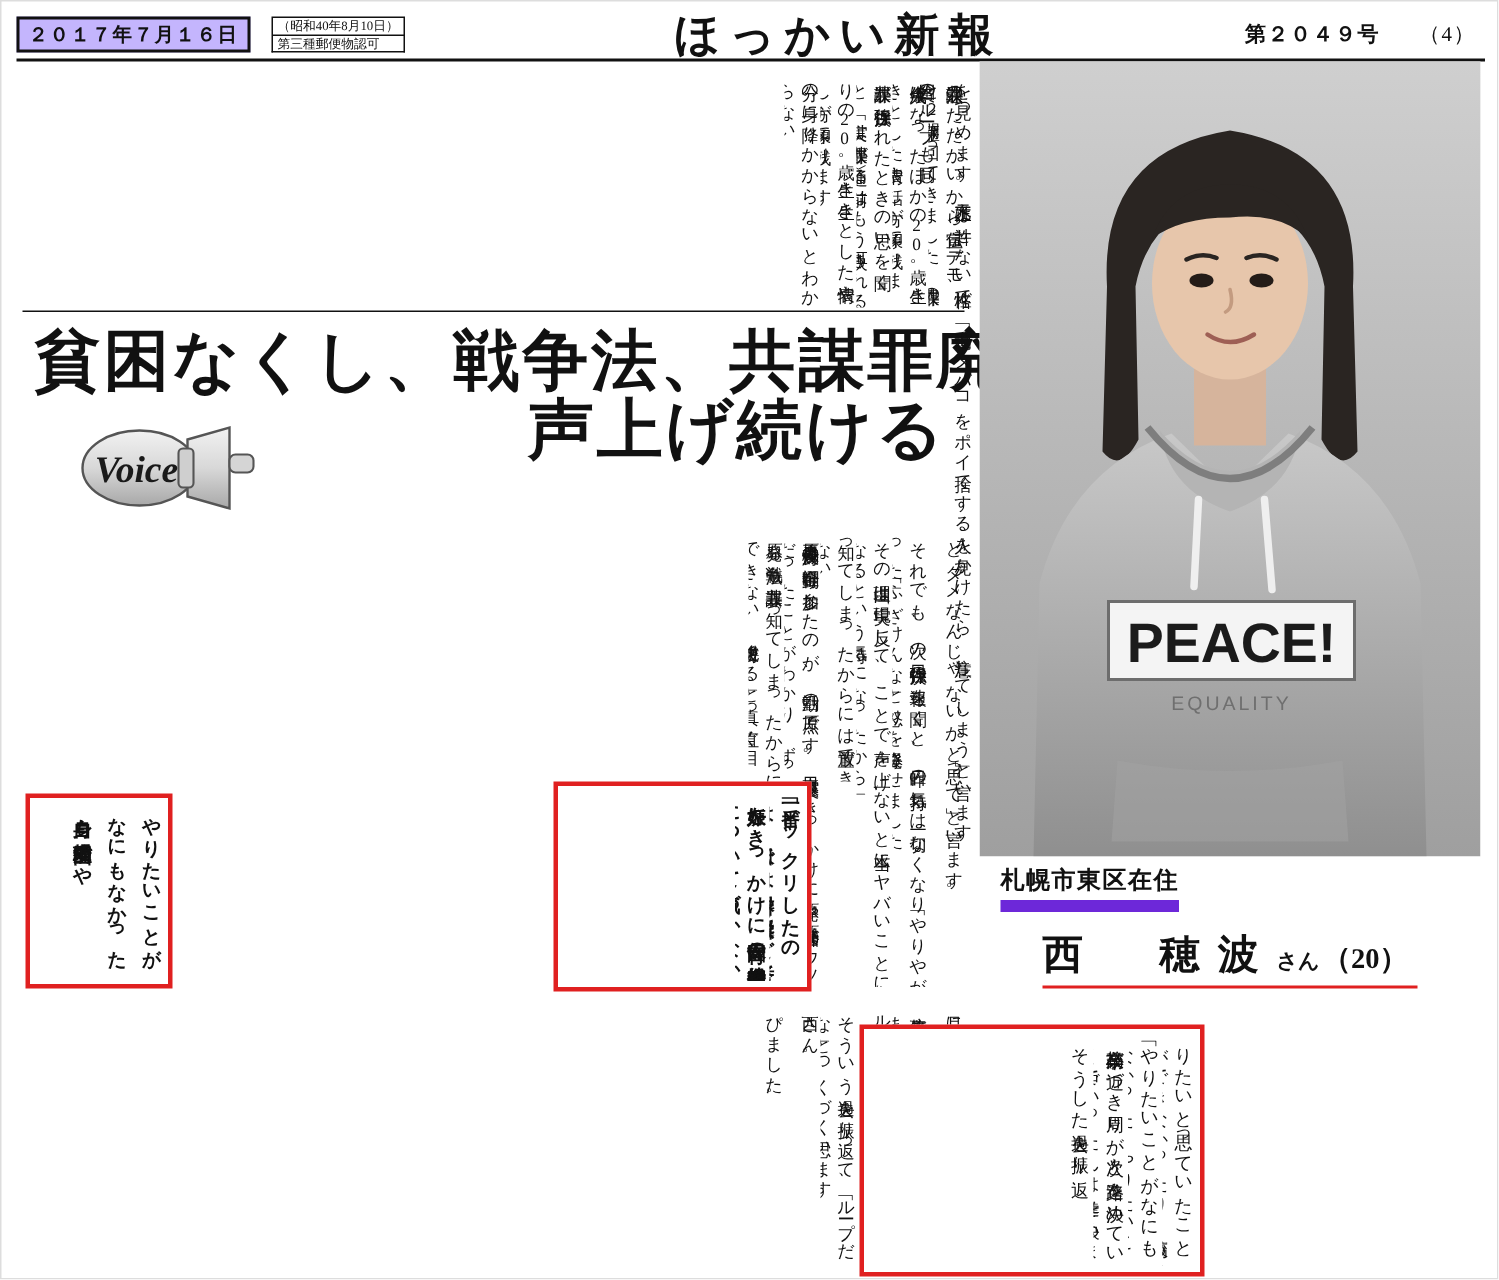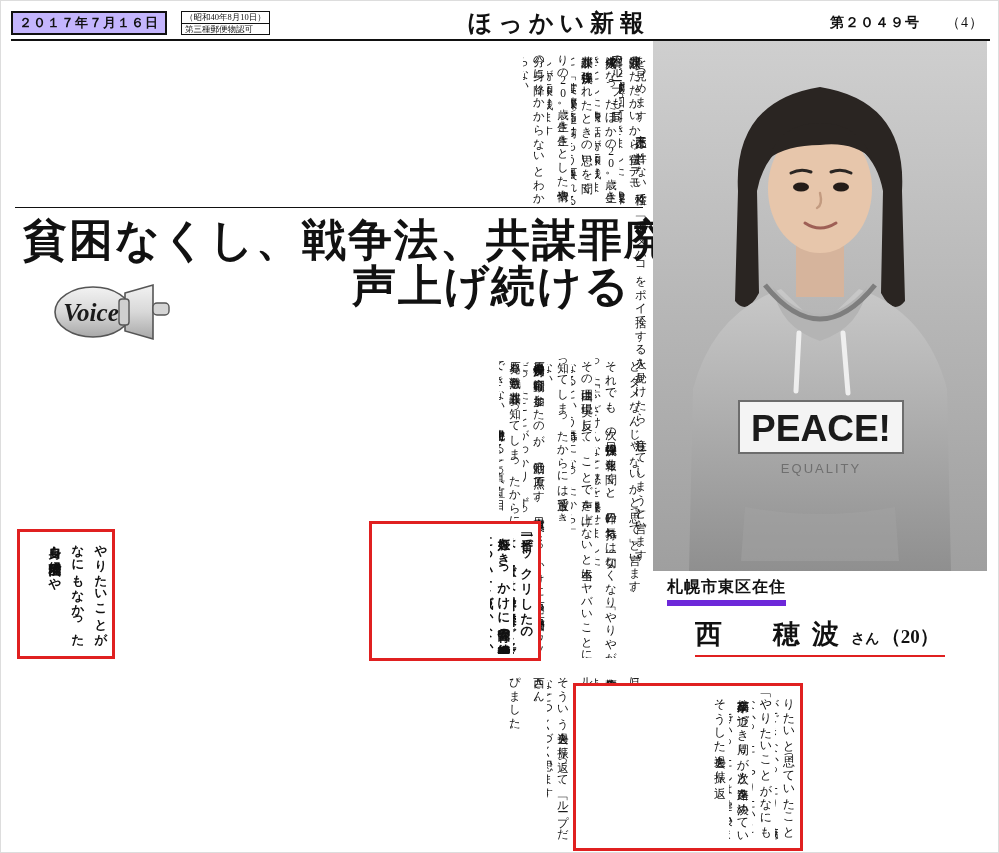--- a/index.html
+++ b/index.html
@@ -48,21 +48,21 @@
   }
   .postal-box div {
     border: 1px solid #111;
     padding: 0 3px;
     white-space: nowrap;
   }
   .postal-box div + div { border-top: none; }
   .paper-title {
     flex: 1;
     text-align: center;
-    font-size: 24px;
+    font-size: 30px;
     font-weight: bold;
     letter-spacing: 6px;
     font-family: "Liberation Serif", "DejaVu Serif", serif;
   }
   .issue-no {
     font-size: 14px;
     font-weight: bold;
     letter-spacing: 1px;
     margin-right: 26px;
   }
@@ -202,21 +202,21 @@
   
   .caption {
     position: absolute;
     left: 660px; top: 576px;
     width: 326px;
   }
   .cap-place {
     font-size: 16px;
     font-weight: bold;
     letter-spacing: 1px;
-    border-bottom: 6px solid #6d28d9;
+    border-bottom: 8px solid #6d28d9;
     display: inline-block;
     padding-bottom: 2px;
     margin-left: 6px;
   }
   .cap-name-row {
     margin-top: 10px;
     margin-left: 34px;
     display: flex;
     align-items: baseline;
     border-bottom: 2px solid #e02020;

